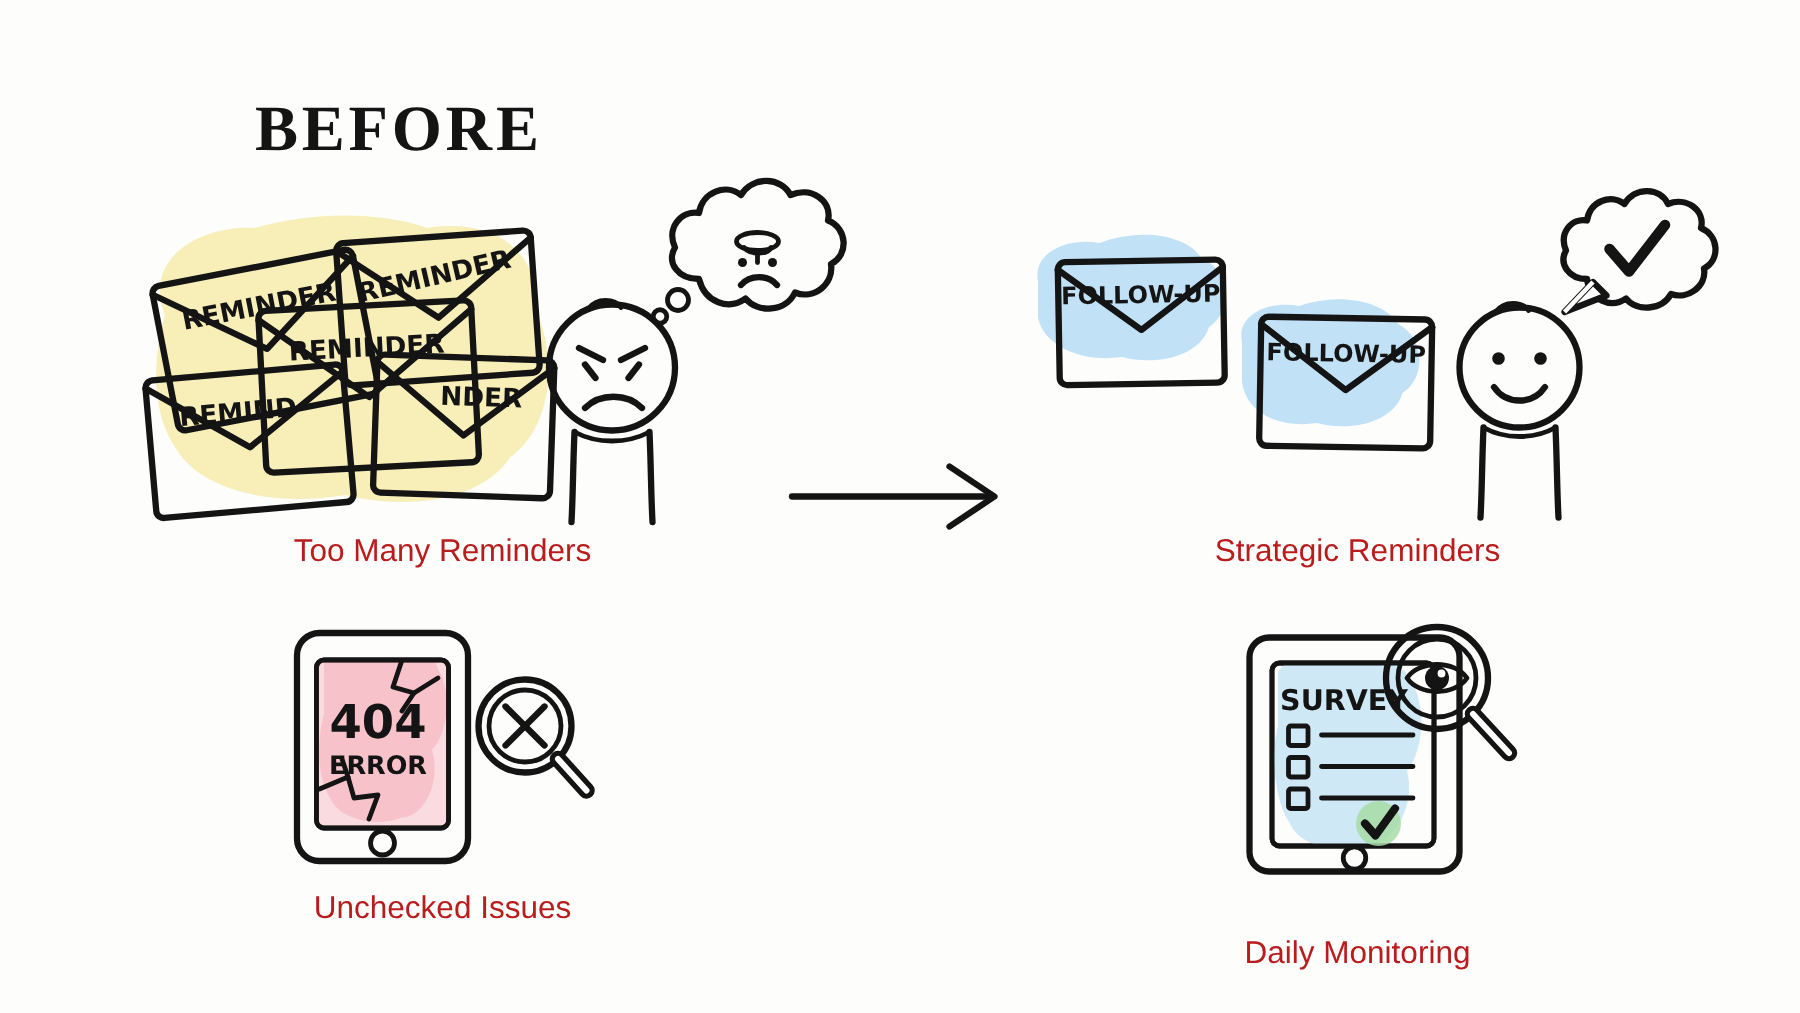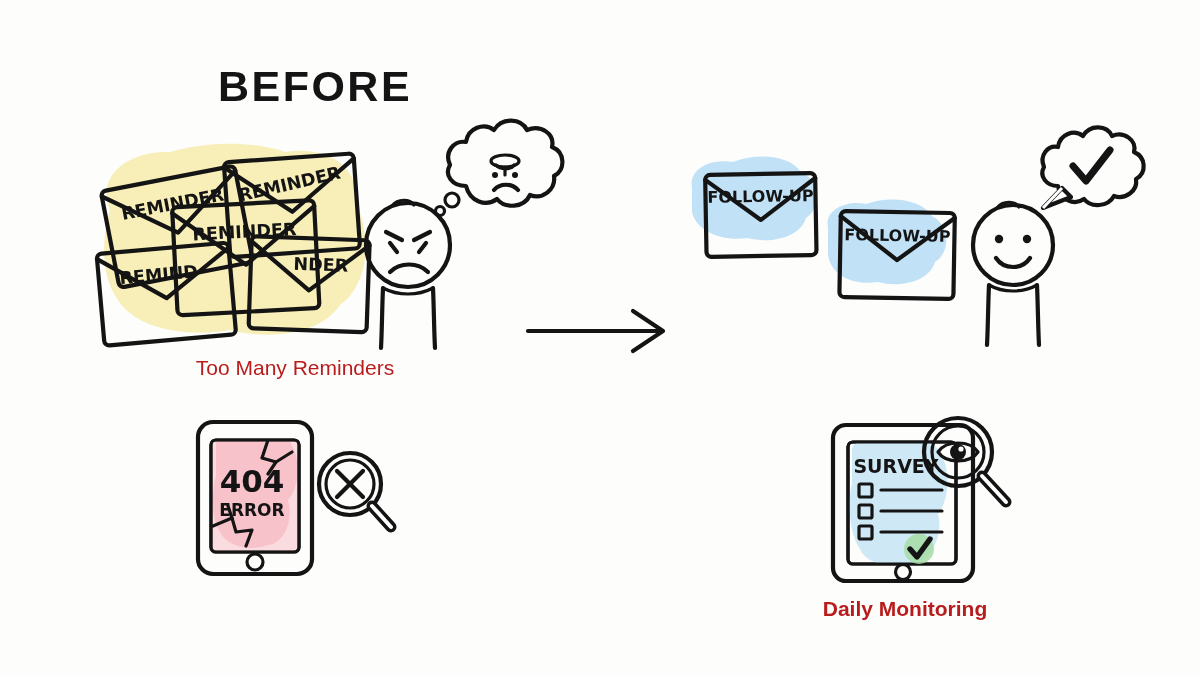--- a/index.html
+++ b/index.html
@@ -9,56 +9,57 @@
     font-family: "Liberation Sans", sans-serif;
     overflow: hidden;
   }
   #canvas {
     position: relative;
     width: 1200px; height: 675px;
     background: #fdfdfc;
   }
   .col-title {
     position: absolute;
-    font-family: Liberation Sans, sans-serif;
+    font-family: Liberation Serif, serif;
     font-size: 43px;
     font-weight: 700;
     letter-spacing: 2.5px;
     color: #141414;
-    text-align: center;
     white-space: nowrap;
   }
   #title-before { left: 170px; top: 62px; width: 290px; }
   #title-after  { left: 760px; top: 62px; width: 290px; }
 
   .caption {
     position: absolute;
     font-family: "Liberation Sans", sans-serif;
     font-size: 21px;
     font-weight: 400;
     color: #b91c1c;
     text-align: center;
     white-space: nowrap;
   }
   #cap-before-1 { left: 110px; top: 356px; width: 370px; }
   #cap-after-1  { left: 720px; top: 356px; width: 370px; }
   #cap-before-2 { left: 110px; top: 594px; width: 370px; }
-  #cap-after-2  { left: 720px; top: 597px; width: 370px; font-weight: bold; }
+  #cap-after-2  { left: 720px; top: 624px; width: 370px; }
 
   .svg-layer { position: absolute; left: 0; top: 0; width: 1200px; height: 675px; pointer-events: none; }
   .hit { position: absolute; }
 </style>
 </head>
 <body>
 
 <div id="canvas">
 
   <div class="col-title" id="title-before">BEFORE</div>
 
   <div class="caption" id="cap-before-1">Too Many Reminders</div>
+  <div class="caption" id="cap-after-1">Strategic Reminders</div>
+  <div class="caption" id="cap-before-2">Unchecked Issues</div>
   <div class="caption" id="cap-after-2">Daily Monitoring</div>
 
   <svg class="svg-layer" viewBox="0 0 1200 675" xmlns="http://www.w3.org/2000/svg">
     <defs>
       <style>
         .ink   { fill:none; stroke:#141414; stroke-width:4.2; stroke-linecap:round; stroke-linejoin:round; }
         .ink-t { fill:none; stroke:#141414; stroke-width:3.2; stroke-linecap:round; stroke-linejoin:round; }
         .ink-f { fill:#141414; stroke:none; }
         .lbl   { font-family:"DejaVu Sans", sans-serif; font-weight:700; fill:#141414; }
       </style>

